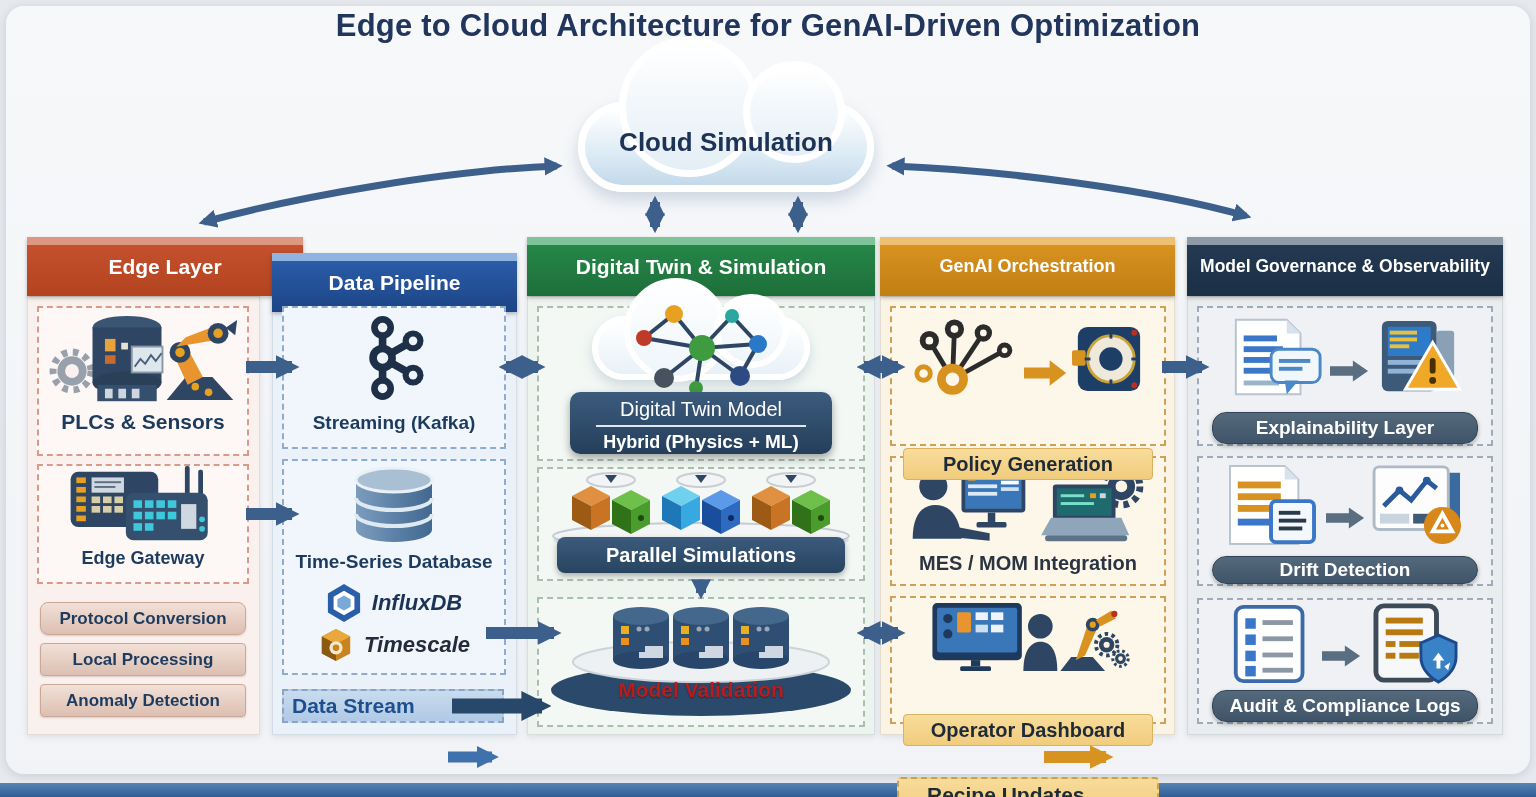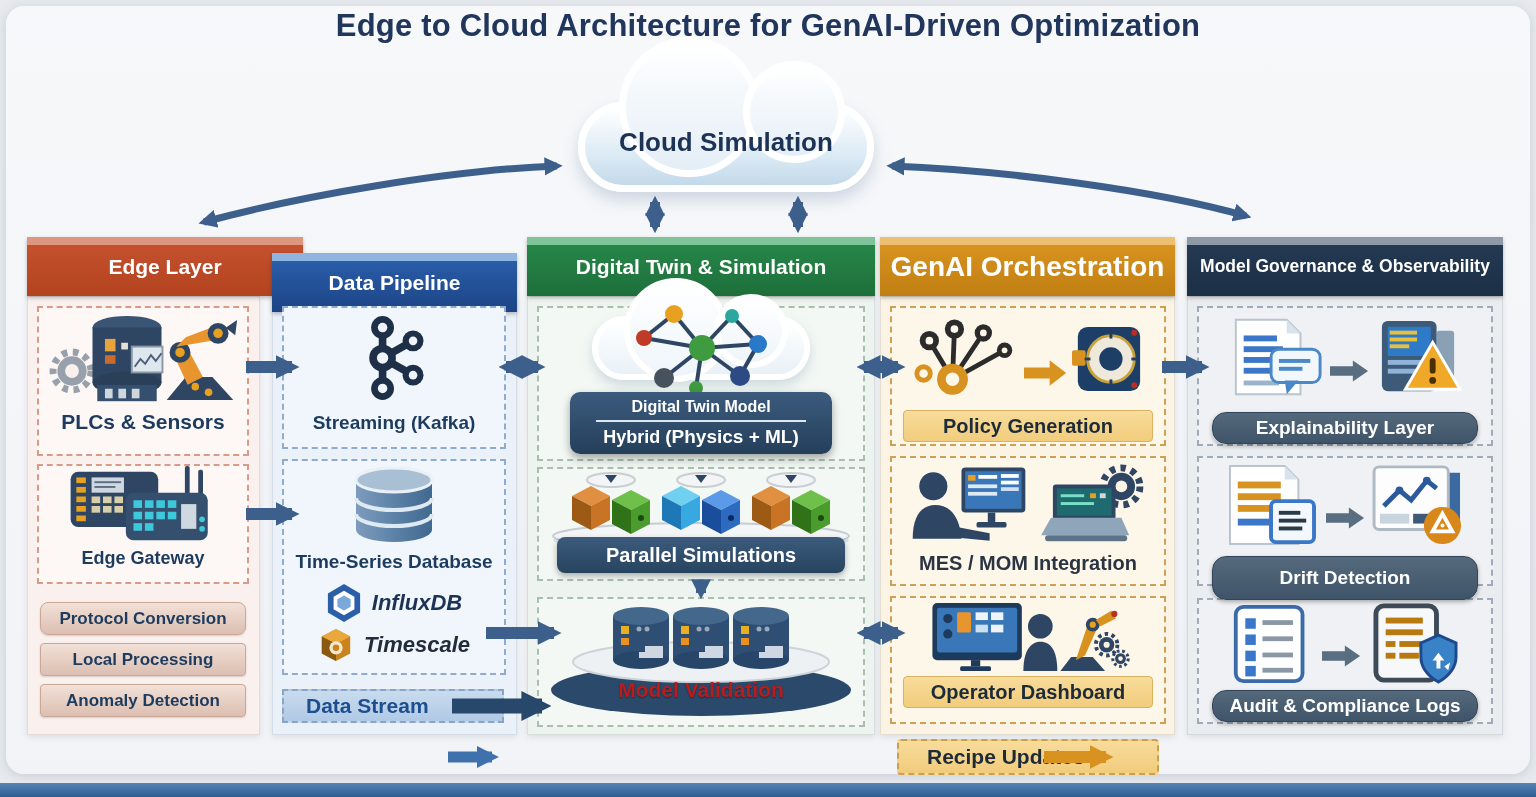--- a/index.html
+++ b/index.html
@@ -39,35 +39,35 @@
   .d1{border-color:#d99a88;background:#fdf7f5;}
   .d2{border-color:#8fabcd;background:#f0f6fb;}
   .d3{border-color:#a8bfae;background:#f3f8f4;}
   .d4{border-color:#cfa055;background:#fdf7ea;}
   .d5{border-color:#9fabb8;background:#eff1f4;}
   .lbl{z-index:3;text-align:center;font-weight:bold;color:#1c3b5e;}
   .iconrow{z-index:3;display:flex;align-items:center;justify-content:center;gap:8px;}
   .tanbtn{z-index:3;display:flex;align-items:center;justify-content:center;
           background:linear-gradient(180deg,#f2e0d7,#dcbfb1);border:1px solid #c9a898;border-radius:4px;
           font-size:17px;font-weight:bold;color:#1c3b5e;box-shadow:0 1px 2px rgba(0,0,0,.15);}
-  .bluebar{z-index:3;display:flex;align-items:center;justify-content:flex-start;padding-left:22px;
+  .bluebar{z-index:3;display:flex;align-items:center;justify-content:flex-start;padding-left:8px;
           background:linear-gradient(180deg,#c9dbee,#b0c9e5);border:2px dashed #89a4c4;
           font-size:21px;font-weight:bold;color:#1d4f8e;}
   .goldbar{z-index:4;display:flex;align-items:center;justify-content:center;
           background:linear-gradient(180deg,#f8dc9b,#f1cc7c);border:1px solid #d9b15f;border-radius:4px;
-          font-size:20px;font-weight:bold;color:#1d2a38;}
+          font-size:20px;font-weight:bold;color:#1d2a38;margin-top:38px;}
   .slatebar{z-index:4;display:flex;align-items:center;justify-content:center;
           background:linear-gradient(180deg,#55697c,#3f5468);border:1px solid #31445a;border-radius:14px;
           font-size:19px;font-weight:bold;color:#fff;box-shadow:0 2px 4px rgba(0,0,0,.3);}
   .navybar{z-index:4;display:flex;align-items:center;justify-content:center;
           background:linear-gradient(180deg,#3c5b7d,#27445f);border-radius:8px;
           font-size:20px;font-weight:bold;color:#fff;box-shadow:0 3px 6px rgba(0,0,0,.3);}
   .modelbox{z-index:4;background:linear-gradient(180deg,#3c5b7d,#243f5a);border-radius:10px;
           box-shadow:0 4px 8px rgba(0,0,0,.35);color:#fff;text-align:center;padding-top:6px;}
-  .modelbox .t1{font-size:16px;font-weight:bold;}
+  .modelbox .t1{font-size:20px;font-weight:normal;}
   .modelbox .dv{height:0;border-top:2px solid #dfe8f0;margin:4px 26px;}
   .modelbox .t2{font-size:18px;font-weight:bold;}
   .modelbox .t2 small{font-size:19px;font-weight:bold;}
   .cloud-sm{left:592px;top:316px;width:218px;height:64px;z-index:2;
         background:linear-gradient(180deg,#ffffff,#e8f1f7);border:6px solid #fff;border-radius:34px;
         box-shadow:0 6px 12px rgba(100,130,160,.25);}
   .cloud-sm::before{content:"";position:absolute;width:92px;height:92px;left:26px;top:-44px;
         background:linear-gradient(180deg,#fff,#eef5fa);border:6px solid #fff;border-radius:50%;z-index:-1;}
   .cloud-sm::after{content:"";position:absolute;width:62px;height:62px;left:116px;top:-28px;
         background:linear-gradient(180deg,#fff,#eef5fa);border:6px solid #fff;border-radius:50%;z-index:-1;}
@@ -345,21 +345,21 @@
         <rect x="195" y="24" width="8" height="8" fill="#e8b020"></rect>
           <rect x="195" y="36" width="8" height="7" fill="#e89020"></rect>
         <circle cx="213" cy="27" r="2.5" fill="#9aa8b8"></circle>
           <circle cx="221" cy="27" r="2.5" fill="#9aa8b8"></circle>
         <path d="M219,44 h18 v12 h-24 v-6 h6 z" fill="#cfd8e2"></path>
       </g>
     </svg>
   </div>
   <div class="abs valtext" style="left:537px;top:678px;width:328px;">Model Validation</div>
 
-  <div class="abs hdr hdr4" style="left:880px;top:237px;width:295px;font-size:28px;">GenAI Orchestration</div>
+  <div class="abs hdr hdr4" style="left:880px;top:237px;width:295px;font-size:18px;">GenAI Orchestration</div>
   <div class="abs panel p4" style="left:880px;top:296px;width:295px;height:439px;"></div>
 
   <div class="abs dbox d4" style="left:890px;top:306px;width:276px;height:140px;"></div>
   <div class="abs iconrow" style="left:890px;top:314px;width:276px;height:90px;gap:4px;">
     <svg width="108" height="84" viewBox="0 0 112 86">
       <g stroke="#2b2b2b" stroke-width="5" fill="none">
         <line x1="42" y1="64" x2="18" y2="24"></line>
           <line x1="42" y1="64" x2="44" y2="12"></line>
         <line x1="42" y1="64" x2="74" y2="16"></line>
           <line x1="42" y1="64" x2="96" y2="34"></line>
@@ -524,21 +524,21 @@
       <polyline points="12,44 28,28 40,38 56,18 66,26" fill="none" stroke="#2a5a9c" stroke-width="5"></polyline>
       <circle cx="28" cy="28" r="4" fill="#2a5a9c"></circle>
         <circle cx="56" cy="18" r="4" fill="#2a5a9c"></circle>
       <rect x="8" y="52" width="30" height="10" fill="#c8d4de"></rect>
         <rect x="42" y="52" width="24" height="10" fill="#3d5a78"></rect>
       <circle cx="72" cy="64" r="19" fill="#d8871a"></circle>
       <polygon points="72,52 82,70 62,70" fill="none" stroke="#ffffff" stroke-width="4"></polygon>
       <circle cx="72" cy="64" r="2" fill="#ffffff"></circle>
     </svg>
   </div>
-  <div class="abs slatebar" style="left:1212px;top:556px;width:266px;height:44px;">Drift Detection</div>
+  <div class="abs slatebar" style="left:1212px;top:556px;width:266px;height:28px;">Drift Detection</div>
 
   <div class="abs dbox d5" style="left:1197px;top:598px;width:296px;height:126px;"></div>
   <div class="abs iconrow" style="left:1197px;top:602px;width:296px;height:84px;gap:6px;">
     <svg width="88" height="82" viewBox="0 0 92 86">
       <rect x="8" y="4" width="70" height="78" rx="8" fill="#ffffff" stroke="#3a6aa8" stroke-width="4"></rect>
       <rect x="18" y="16" width="11" height="11" fill="#3a77c8"></rect>
         <rect x="36" y="18" width="32" height="5" fill="#8a97a4"></rect>
       <rect x="18" y="33" width="11" height="11" fill="#3a77c8"></rect>
         <rect x="36" y="35" width="32" height="5" fill="#8a97a4"></rect>
       <rect x="18" y="50" width="11" height="11" fill="#3a77c8"></rect>

